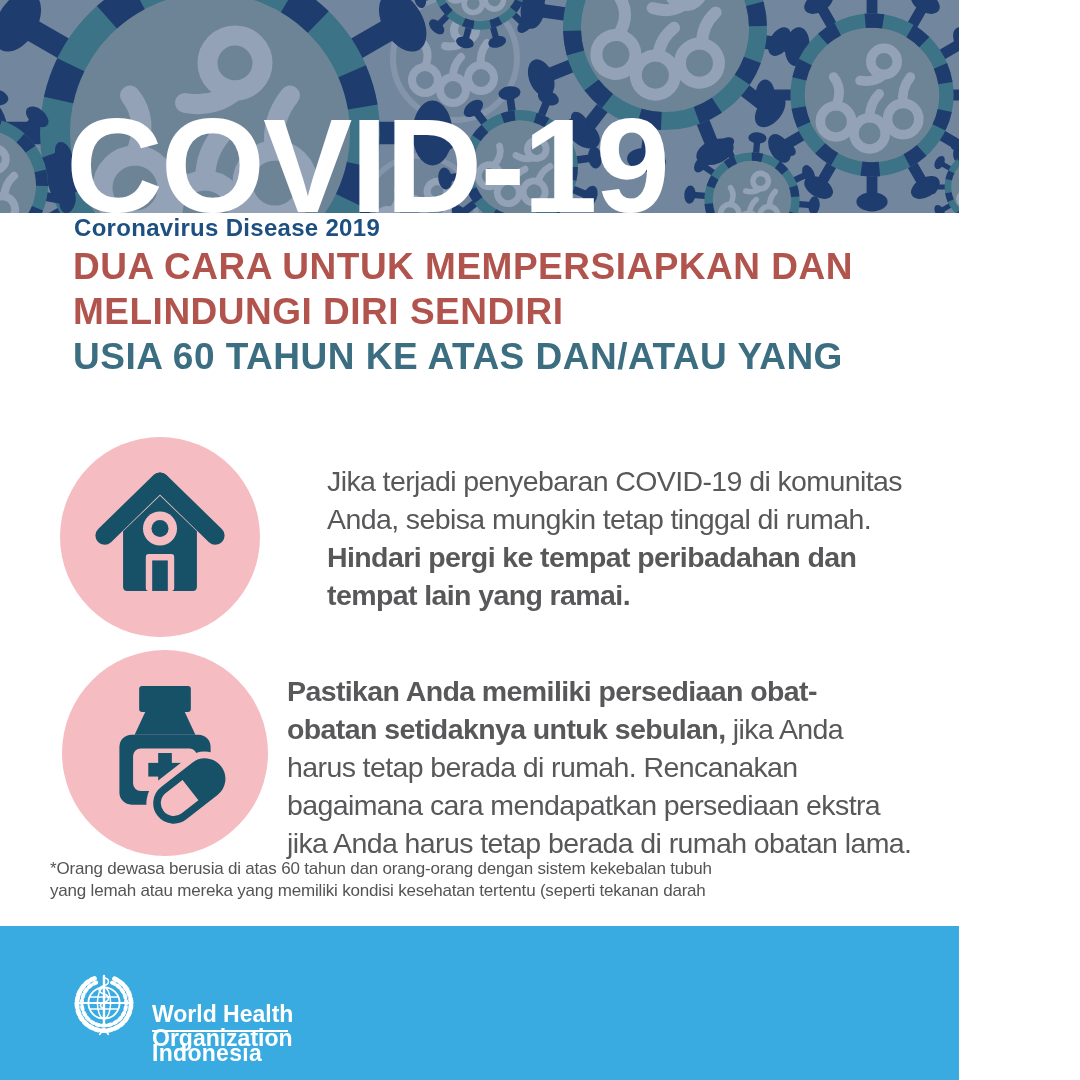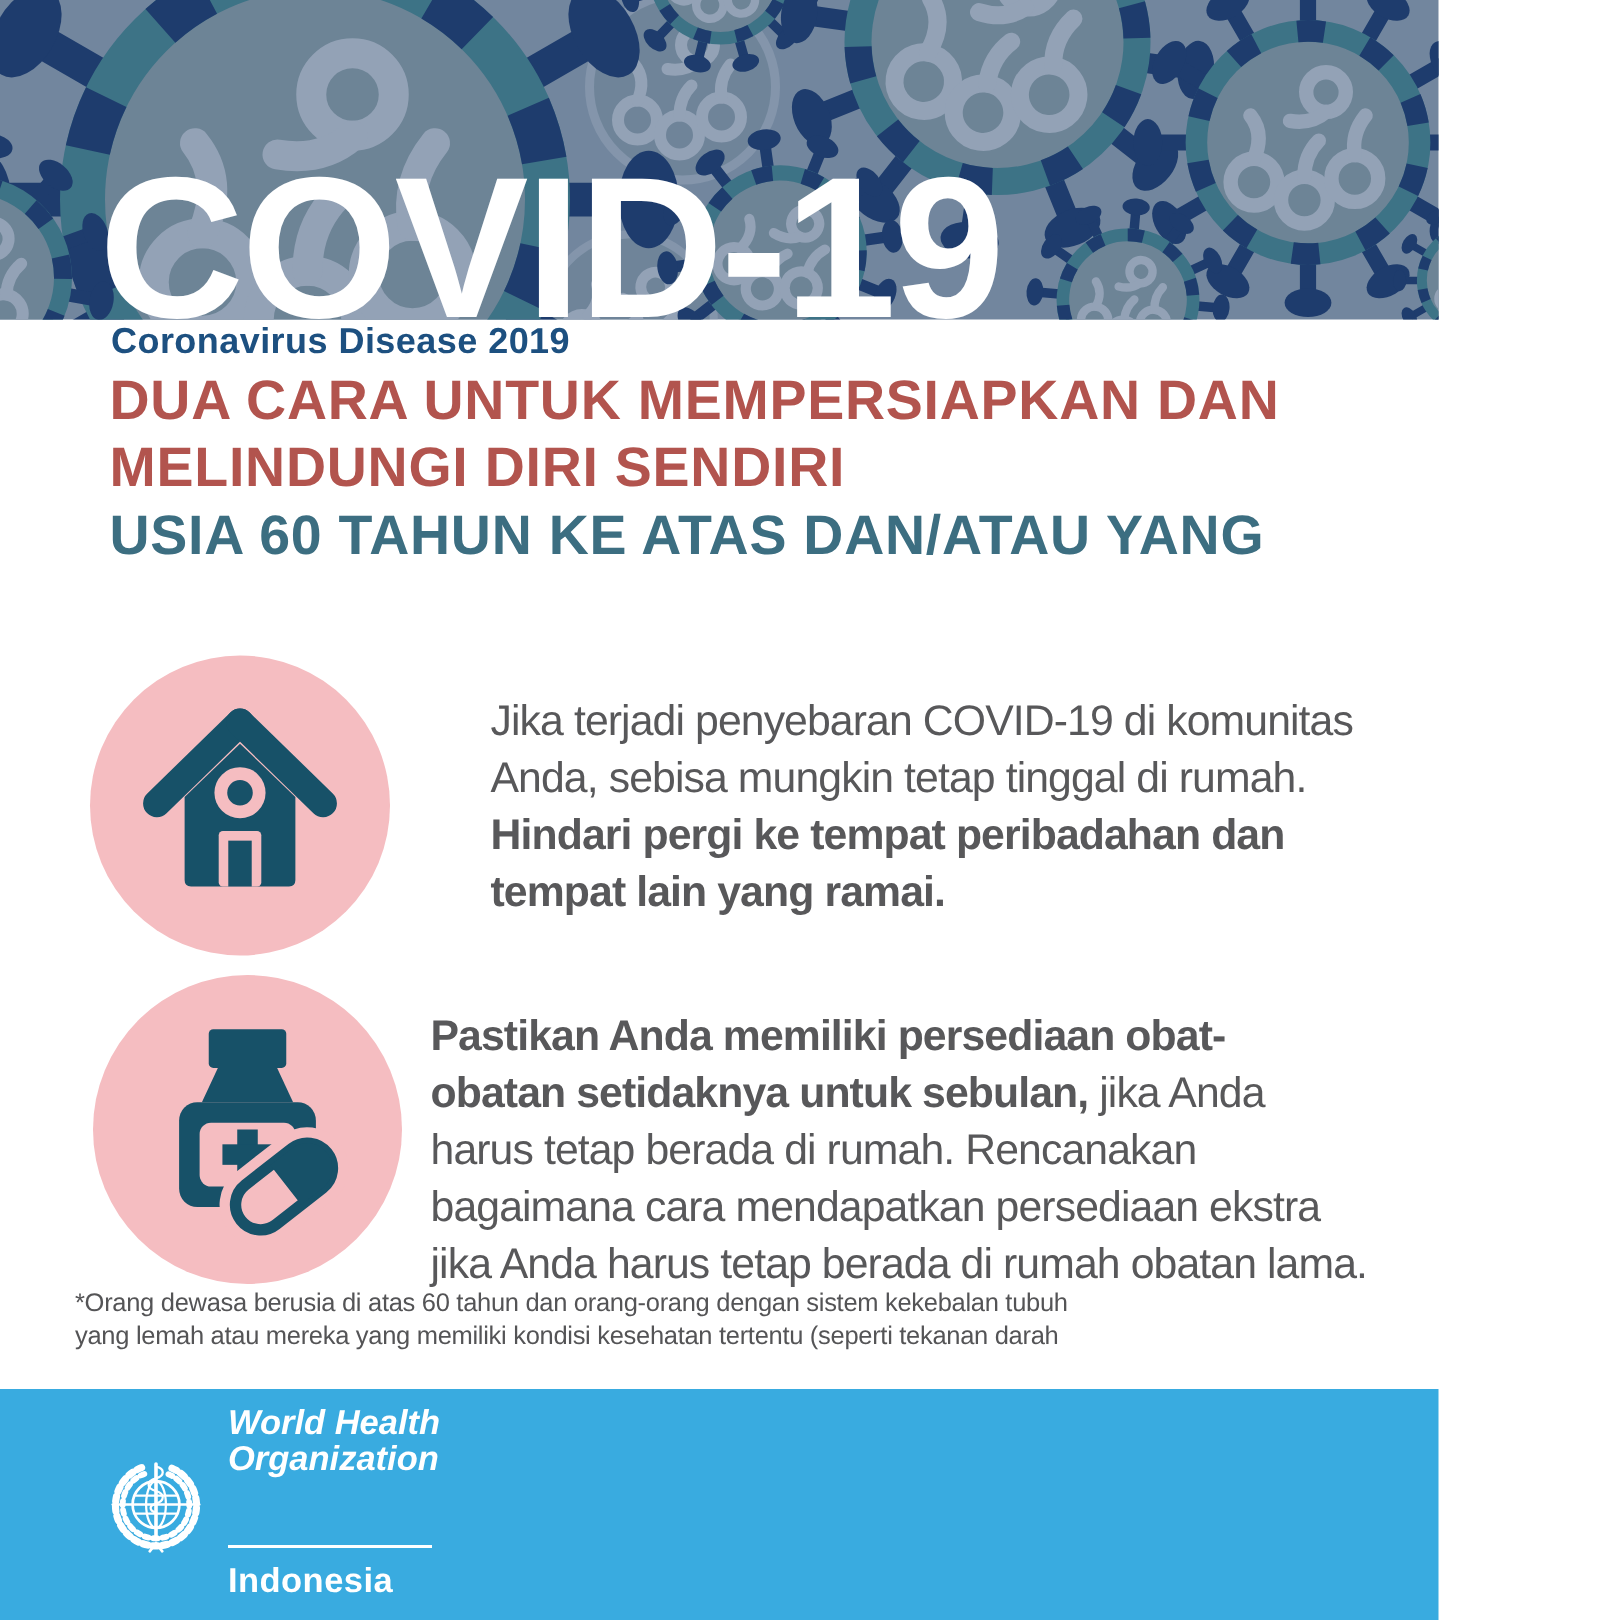--- a/index.html
+++ b/index.html
@@ -40,22 +40,22 @@
 
   
   .footnote{position:absolute;left:50px;top:858px;font-size:17px;line-height:21.5px;
             letter-spacing:-.2px;color:var(--footnote_gray);white-space:nowrap;}
 
   
   .footer{position:absolute;left:0;top:926px;width:1080px;height:154px;
           background:var(--footer_blue);}
   .who-emblem{position:absolute;left:68px;top:970px;}
   .who-stroke{stroke:var(--footer_text);fill:none;stroke-linecap:round;}
-  .footer-org{position:absolute;left:152px;top:936px;color:var(--footer_text);
-              font-size:23px;font-weight:bold;line-height:24px;white-space:nowrap;font-style:italic;}
+  .footer-org{position:absolute;left:152px;top:1002px;color:var(--footer_text);
+              font-size:23px;font-weight:bold;line-height:24px;white-space:nowrap;}
   .footer-rule{position:absolute;left:152px;top:1030px;width:136px;height:2px;
                background:var(--footer_text);}
   .footer-country{position:absolute;left:152px;top:1040px;color:var(--footer_text);
                   font-size:23px;font-weight:bold;letter-spacing:.3px;white-space:nowrap;}
   .line{white-space:nowrap;}
 </style>
 </head>
 <body>
 
 <div class="canvas">

